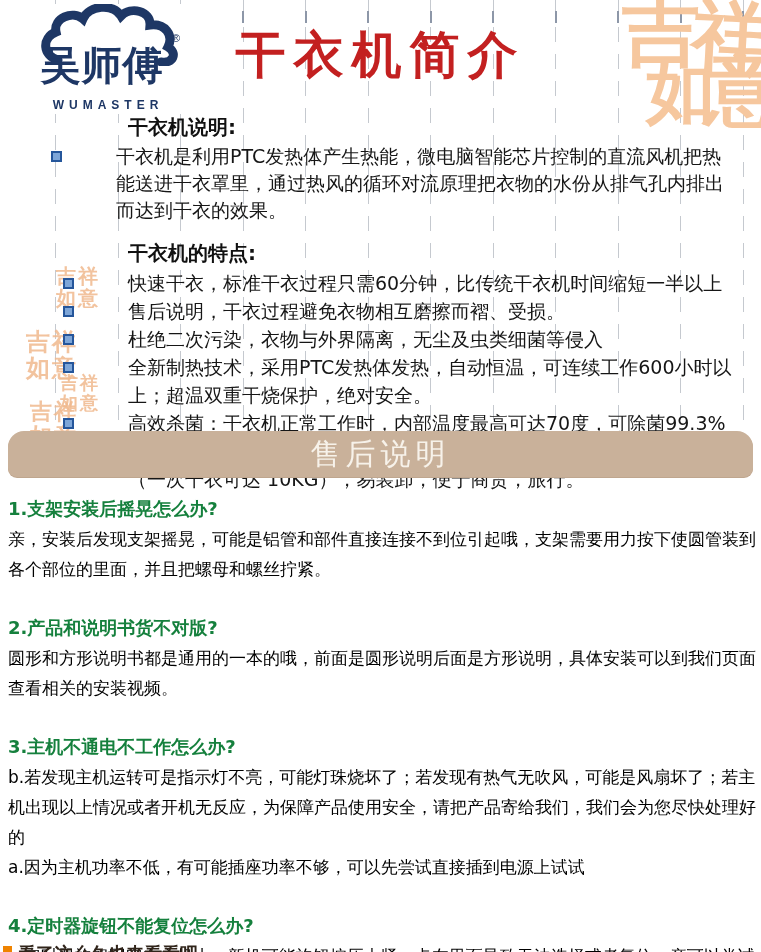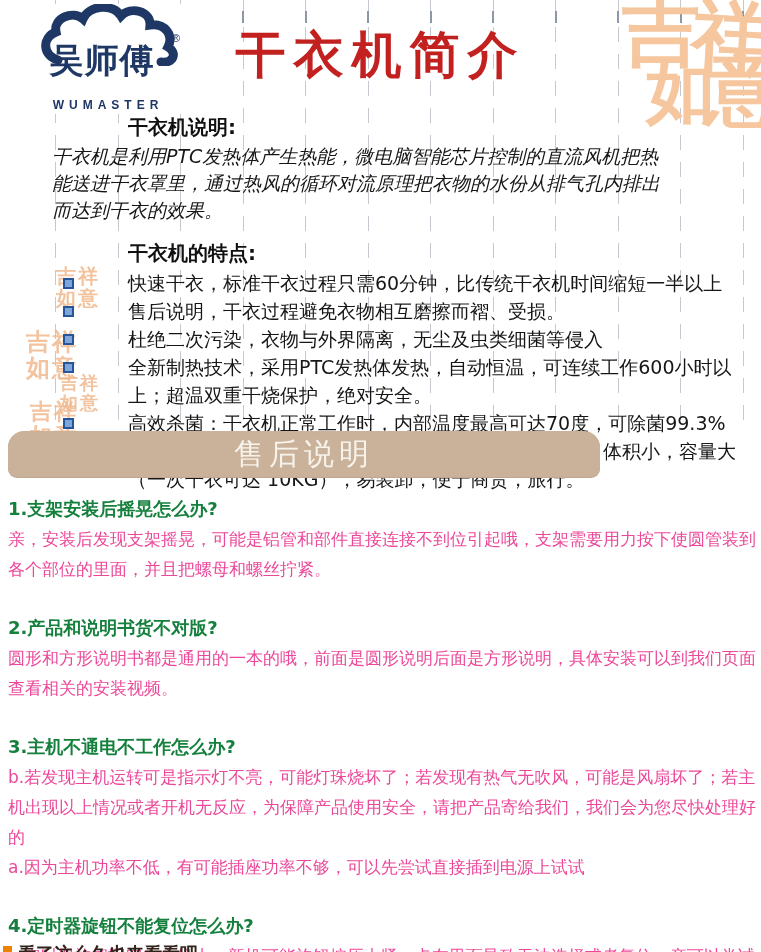--- a/index.html
+++ b/index.html
@@ -8,21 +8,21 @@
     font-family:"Liberation Sans","DejaVu Sans",sans-serif;color:#1d1d1d;
   }
   
   .dash-line{position:absolute;top:0;width:1px;height:432px;
     background-image:linear-gradient(#c5c9cf 55%,rgba(255,255,255,0) 0%);
     background-size:1px 27px;background-repeat:repeat-y;}
   .dash-tick{position:absolute;width:2px;height:12px;top:11px;background:#8d97a8;}
   
   .logo{position:absolute;left:18px;top:4px;width:180px;height:110px;background:#fff;text-align:center;}
   .logo svg{display:block;margin:0 auto;}
-  .logo-cn{position:absolute;left:0;right:12px;top:34px;font-weight:bold;font-size:34px;color:#1e3765;letter-spacing:1px;font-family:"DejaVu Sans",sans-serif;}
+  .logo-cn{position:absolute;left:0;right:12px;top:34px;font-weight:bold;font-size:40px;color:#1e3765;letter-spacing:1px;font-family:"DejaVu Sans",sans-serif;}
   .logo-reg{position:absolute;right:18px;top:28px;font-size:11px;color:#1e3765;}
   .logo-en{position:absolute;left:0;right:0;bottom:2px;font-size:12px;font-weight:bold;color:#1e3765;letter-spacing:5px;}
   
   .page-title{position:absolute;left:0;top:22px;width:100%;text-align:center;
     font-family:"Liberation Serif","DejaVu Serif",serif;font-size:50px;font-weight:bold;
     color:#c32020;letter-spacing:8px;}
   
   .seal-art{position:absolute;left:608px;top:-10px;width:200px;height:140px;color:#f6c79e;
     font-family:"DejaVu Serif",serif;font-weight:bold;}
   .seal-art span{position:absolute;line-height:1;}
@@ -30,39 +30,39 @@
   .seal-c2{left:84px;top:8px;font-size:76px;transform:rotate(3deg);}
   .seal-c3{left:38px;top:66px;font-size:70px;}
   .seal-c4{left:96px;top:60px;font-size:78px;}
   .stampbox{position:absolute;display:grid;grid-template-columns:1fr 1fr;color:#f0b98e;
     font-family:"DejaVu Serif",serif;font-weight:bold;opacity:.85;line-height:1;}
   .stampbox i{font-style:normal;}
   
   .intro{position:absolute;left:0;top:114px;width:665px;}
   .sec-heading{margin:0 0 2px 128px;font-size:20px;font-weight:bold;color:#111;
     font-family:"DejaVu Sans",sans-serif;}
-  .bullet-row{position:relative;margin-left:52px;width:614px;font-style:italic;}
+  .bullet-row{position:relative;margin-left:116px;width:614px;}
   .bullet-sq{position:absolute;left:-65px;top:8px;width:7px;height:7px;background:#7ea6d8;
     border:2px solid #25569b;box-sizing:content-box;}
   .intro-par{margin:0;font-size:19px;line-height:27px;color:#161616;
     font-family:"DejaVu Sans",sans-serif;}
   .features{margin-top:16px;}
   .feature-item{position:relative;margin-left:128px;width:614px;font-size:19px;
     line-height:28px;color:#161616;font-family:"DejaVu Sans",sans-serif;}
   .feature-item .bullet-sq{top:9px;}
   
-  .banner{position:absolute;left:8px;top:431px;width:592px;height:46px;background:#c9b19a;
+  .banner{position:absolute;left:8px;top:431px;width:745px;height:46px;background:#c9b19a;
     border-radius:16px 16px 9px 9px;display:flex;align-items:center;justify-content:center;
     box-shadow:0 1px 0 #bfa68e;}
   .banner-label{color:#f7f2ea;font-size:30px;letter-spacing:5px;font-family:"DejaVu Sans",sans-serif;}
   
   .faq{position:absolute;left:8px;top:494px;width:748px;color:#3c3c3c;}
   .faq-q{margin:0;font-size:18px;font-weight:bold;color:#15803d;line-height:30px;
     font-family:"DejaVu Sans",sans-serif;}
-  .faq-a{margin:0 0 0 0;font-size:17px;line-height:30px;color:#ec4899;
+  .faq-a{margin:0 0 0 0;font-size:17px;line-height:30px;color:#000000;
     font-family:"DejaVu Sans",sans-serif;}
   .faq-block{margin-bottom:29px;}
   .faq-block:last-child{margin-bottom:0;}
   
   .footer-line{position:absolute;left:3px;top:943px;width:740px;height:30px;display:flex;align-items:flex-start;}
   .footer-bullet{width:9px;height:9px;background:#ef8300;margin:3px 6px 0 0;flex:none;}
   .footer-text{font-size:18px;font-weight:bold;color:#30241a;line-height:22px;
     font-family:"DejaVu Sans",sans-serif;white-space:nowrap;}
 </style>
 </head>

